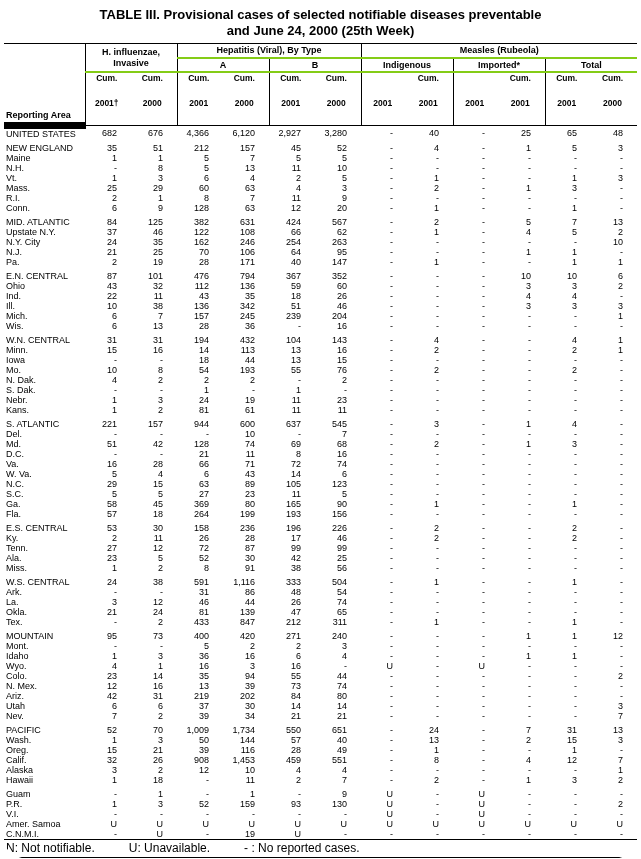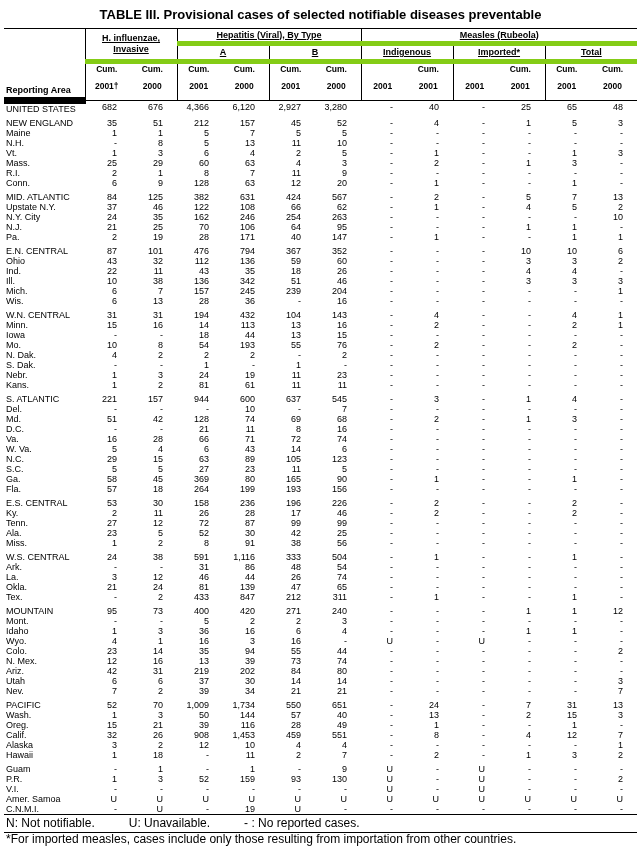--- a/index.html
+++ b/index.html
@@ -5,39 +5,40 @@
   html,body{margin:0;padding:0;}
   body{width:641px;height:859px;background:#ffffff;color:#000;font-family:"Liberation Sans",sans-serif;}
   .page{width:641px;height:859px;padding:5px 4px 0 4px;box-sizing:border-box;overflow:hidden;border-radius:29px;}
   .title{text-align:center;font-weight:bold;font-size:13px;line-height:15.5px;padding:2px 0 5px 0;}
   table{border-collapse:collapse;table-layout:fixed;width:633px;border-top:1.5px solid #000;border-bottom:1px solid #000;}
   col.c-area{width:81px;}
   col.c-val{width:46px;}
   th{font-weight:bold;padding:0;}
   .grp{font-size:9px;text-align:center;line-height:10.5px;vertical-align:middle;padding:1px 0;}
   .b-left{border-left:1px solid #000;}
-  .b-bot{border-bottom:5px solid #84cc16;text-decoration:underline;}
+  .b-bot{border-bottom:2px solid #84cc16;}
   .area-head{font-size:9px;text-align:left;vertical-align:bottom;padding:0 0 2px 2px;border-bottom:7px solid #000000;}
   .cum{font-size:8.5px;text-align:center;vertical-align:bottom;border-bottom:1px solid #000;padding:1px 3px 1px 0;}
-  .cum div{line-height:9.5px;height:17px;}
+  .cum div{line-height:9.5px;height:25px;}
   tbody td{font-size:9px;line-height:10px;height:10px;padding:0;white-space:nowrap;overflow:hidden;}
   td.area{text-align:left;padding-left:2px;}
   td.val{text-align:right;padding-right:14px;}
   tr.spacer td{height:4px;line-height:4px;font-size:1px;}
   .legend-row{width:633px;box-sizing:border-box;font-size:12px;padding:1px 0 2px 2px;border-bottom:1px solid #000;}
   .legend-row span{display:inline-block;margin-right:34px;}
   .footnote{font-size:12px;line-height:10px;padding:1px 0 0 2px;}
 </style>
 </head>
 <body>
 
 <div class="page">
 
   <div class="title">
     <div>TABLE III. Provisional cases of selected notifiable diseases preventable</div>
+    <div>and June 24, 2000 (25th Week)</div>
   </div>
 
   <table>
     <colgroup>
       <col class="c-area">
       <col class="c-val">
         <col class="c-val">
         <col class="c-val">
         <col class="c-val">
       <col class="c-val">

